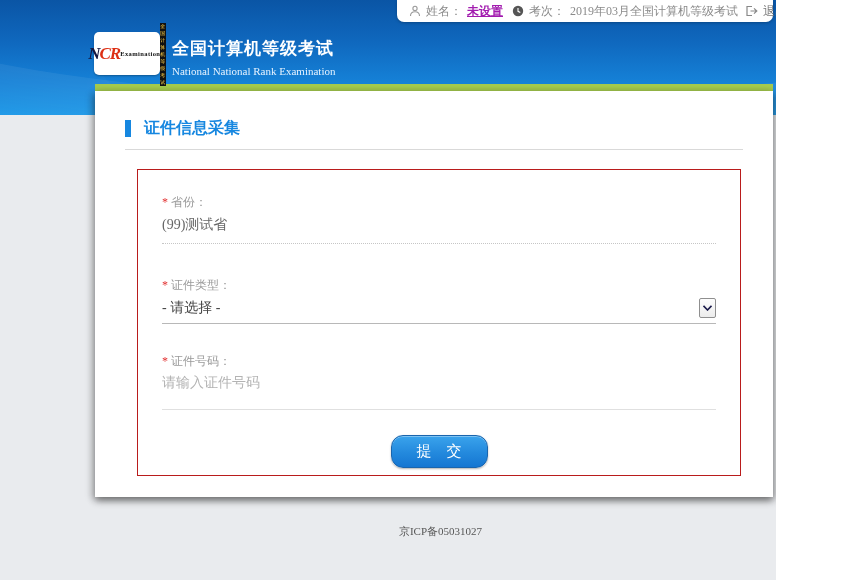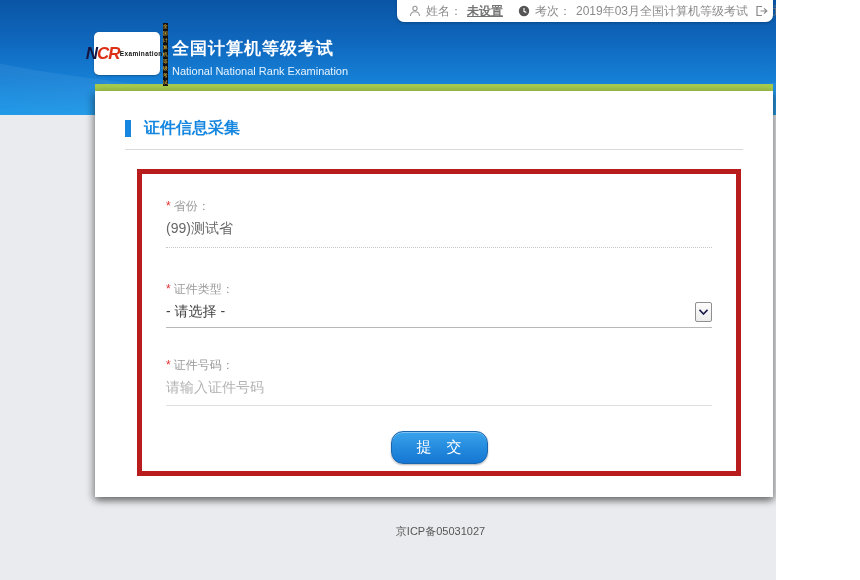--- a/index.html
+++ b/index.html
@@ -1,18 +1,18 @@
 <!DOCTYPE html>
 <html><head>
 <meta charset="utf-8">
 <style>
   * { margin:0; padding:0; box-sizing:border-box; }
   html,body { width:860px; height:580px; }
   body { font-family:"Liberation Sans","DejaVu Sans",sans-serif; }
-  #screen { position:relative; width:776px; height:580px; background:#e9ebee; overflow:hidden; }
+  #screen { position:relative; width:776px; height:580px; background:#e9ebee; overflow:hidden;font-family:Liberation Serif, serif; }
 
   
   .header-band {
     position:absolute; left:0; top:0; width:860px; height:115px;
     background:linear-gradient(180deg,#0a55a5 0%,#0f67bd 35%,#1580d6 70%,#219ae8 100%);
     overflow:hidden;
   }
   .header-band::before {
     content:""; position:absolute; left:-200px; top:-160px; width:1300px; height:260px;
     border-radius:50%;
@@ -26,21 +26,21 @@
 
   
   .user-bar {
     position:absolute; left:397px; top:0; width:376px; height:22px;
     background:#ffffff; border-radius:0 0 7px 7px;
     box-shadow:0 1px 3px rgba(0,0,0,0.25);
     display:flex; align-items:center; padding:0 12px; gap:5px;
     font-size:12px; color:#8a8a8a; white-space:nowrap; z-index:5;
   }
   .user-bar .icon { display:inline-flex; align-items:center; flex:0 0 auto; }
-  .name-value { color:#737373; font-weight:bold; text-decoration:underline; margin-right:10px; cursor:pointer; }
+  .name-value { color:#a21caf; font-weight:bold; text-decoration:underline; margin-right:4px; cursor:pointer; }
   .session-value { margin-right:2px; }
   .logout-link { color:#777; cursor:pointer; }
 
   
   .logo-card {
     position:absolute; left:94px; top:32px; width:66px; height:43px;
     background:#fff; border-radius:5px; z-index:4;
     display:flex; align-items:center; justify-content:center;
     padding:2px 3px 2px 3px; box-shadow:0 1px 2px rgba(0,0,0,0.3);
   }
@@ -66,35 +66,35 @@
     background:#ffffff; z-index:3;
     box-shadow:0 4px 7px rgba(30,30,30,0.45), 4px 2px 7px rgba(0,0,0,0.15), -4px 2px 7px rgba(0,0,0,0.15);
   }
   .title-row { margin:27px 30px 0 30px; display:flex; align-items:center; }
   .title-bar { width:6px; height:17px; background:#1687e0; margin-right:13px; }
   .section-title { font-size:16px; font-weight:bold; color:#1687e0; }
   .title-divider { margin:10px 30px 0 30px; border-top:1px solid #d9d9d9; }
 
   .form-box {
     margin:19px 32px 0 42px; height:307px;
-    border:5px solid #b91c1c; padding:0 24px;
+    border:1px solid #b91c1c; padding:0 24px;
   }
   .field-label { font-size:12px; color:#9a9a9a; }
   .req { color:#e23030; margin-right:3px; font-size:12px; }
   .field-province { padding-top:22px; border-bottom:1px dotted #c6c6c6; padding-bottom:9px; }
   .field-value { font-size:14px; color:#666; margin-top:5px; }
   .field-type { padding-top:31px; border-bottom:1px solid #b8b8b8; padding-bottom:5px; }
   .select-row { display:flex; justify-content:space-between; align-items:center; margin-top:4px; cursor:pointer;gap:44px; }
   .select-value { font-size:14px; color:#444; }
   .select-arrow-box {
     width:17px; height:20px; border:1px solid #8f8f8f; border-radius:2px;
     background:linear-gradient(180deg,#fdfdfd,#ececec);
     display:flex; align-items:center; justify-content:center;
   }
-  .field-number { padding-top:27px; border-bottom:1px solid #e0e0e0; padding-bottom:10px; }
+  .field-number { padding-top:27px; border-bottom:1px solid #e0e0e0; padding-bottom:18px; }
   .cert-input {
     display:block; width:100%; border:none; outline:none; background:transparent;
     font-size:14px; color:#555; margin-top:5px; font-family:inherit;
   }
   .cert-input::placeholder { color:#b3b3b3; opacity:1; }
   .submit-row { text-align:center; margin-top:25px; }
   .submit-btn {
     width:97px; height:33px; border:1px solid #1a65ad; border-radius:12px;
     background:linear-gradient(180deg,#3aa3ec 0%,#2389dd 55%,#1576d2 100%);
     color:#fff; font-size:15px; font-family:inherit; cursor:pointer;

